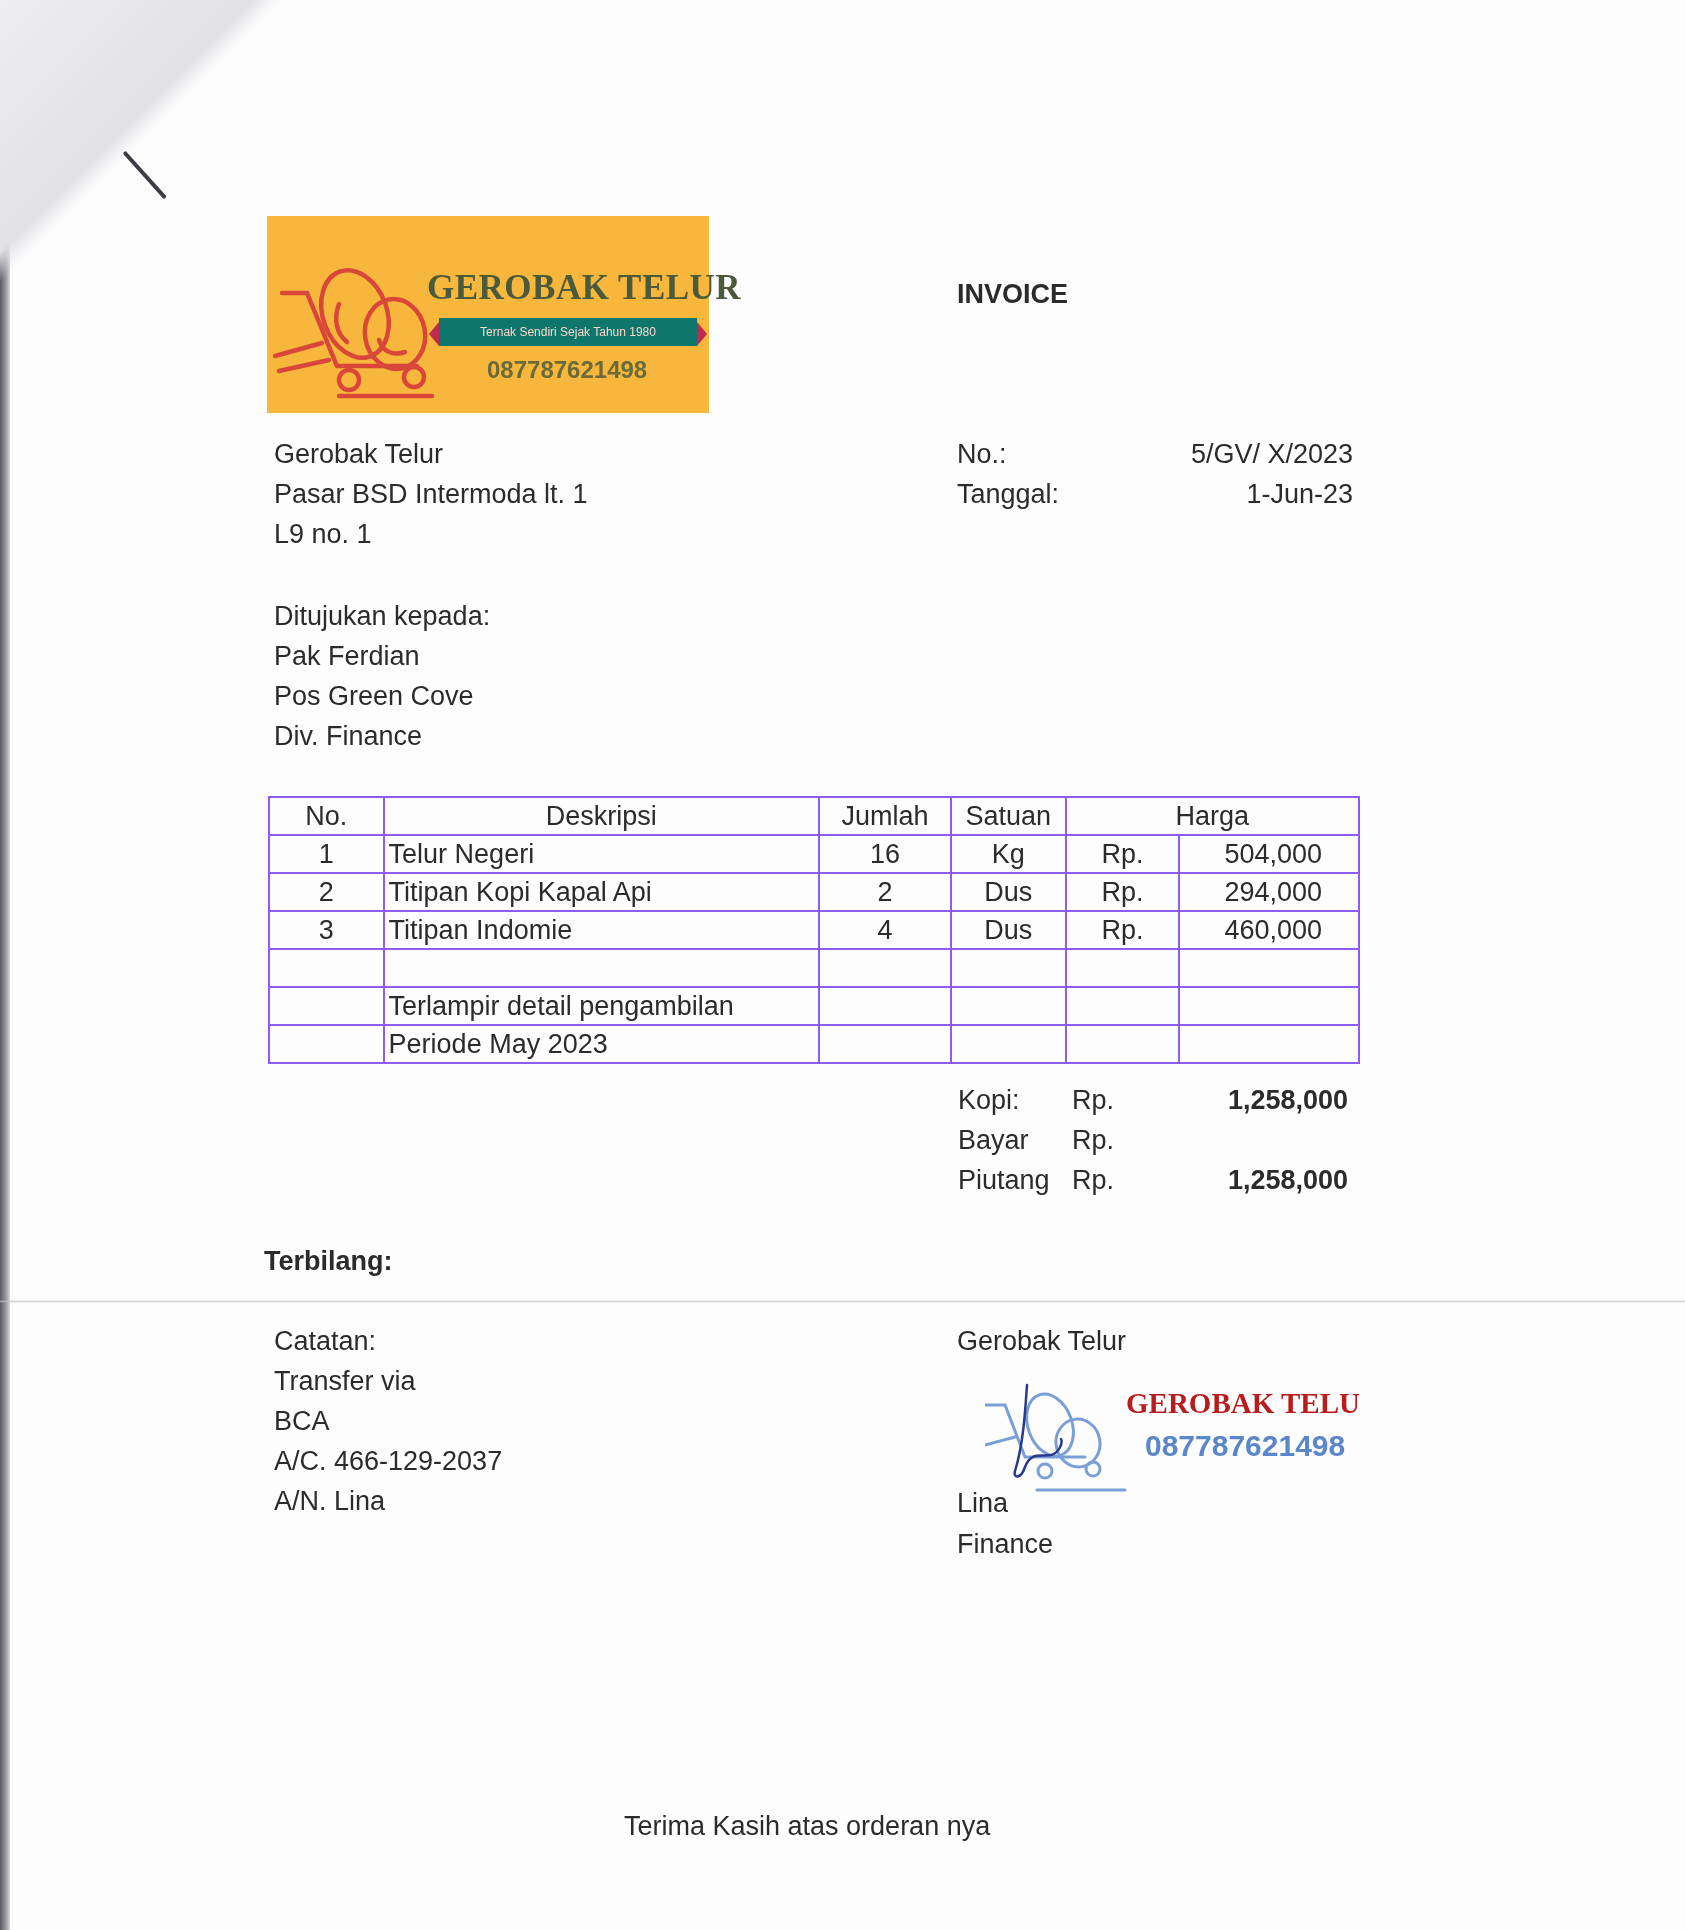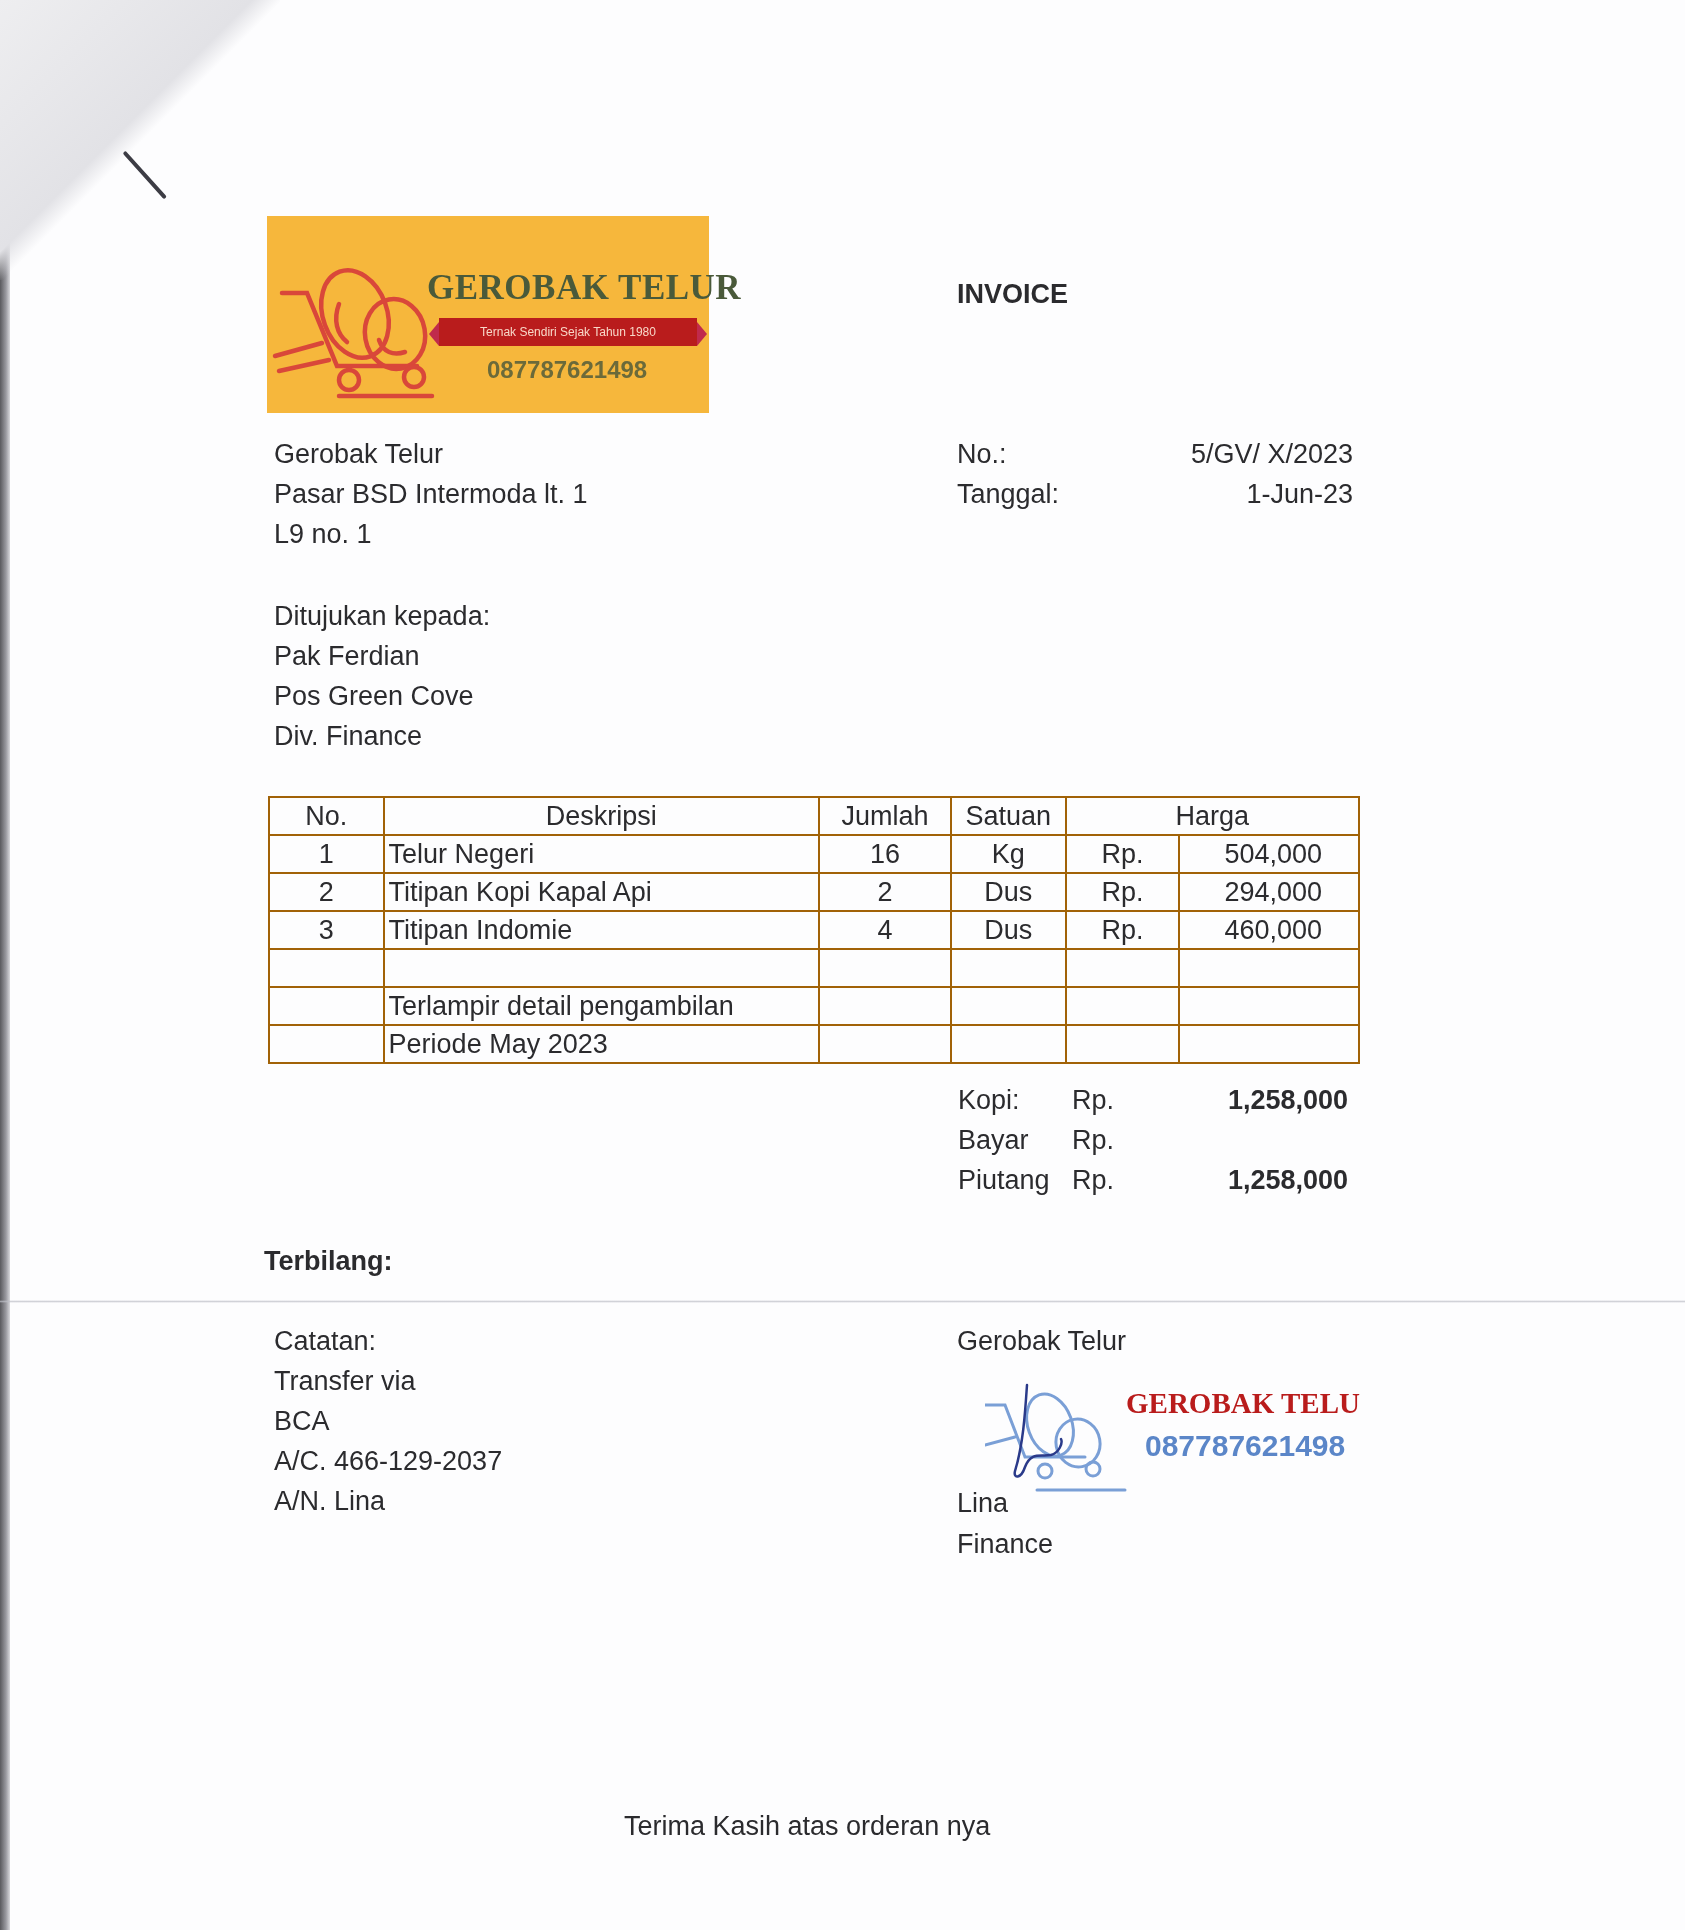--- a/index.html
+++ b/index.html
@@ -34,41 +34,41 @@
     position: absolute; left: 267px; top: 216px; width: 442px; height: 197px;
     background: #f6b73c;
   }
   .logo svg { position: absolute; left: 0; top: 0; }
   .logo-name {
     position: absolute; left: 160px; top: 52px; font-family: "Liberation Serif", "DejaVu Serif", serif;
     font-weight: bold; font-size: 35px; color: #4a5a3a; letter-spacing: 0.5px; white-space: nowrap;
   }
   .logo-ribbon {
     position: absolute; left: 172px; top: 102px; width: 258px; height: 28px;
-    background: #b91c1c; color: #f8d8c8; font-size: 12px; line-height: 28px; text-align: center;
+    background: #0f766e; color: #f8d8c8; font-size: 12px; line-height: 28px; text-align: center;
     white-space: nowrap;
   }
   .logo-ribbon:before, .logo-ribbon:after {
     content: ""; position: absolute; top: 4px; width: 0; height: 0;
     border-top: 12px solid transparent; border-bottom: 12px solid transparent;
   }
   .logo-ribbon:before { left: -10px; border-right: 10px solid #c02a4c; }
   .logo-ribbon:after { right: -10px; border-left: 10px solid #c02a4c; }
   .logo-phone {
     position: absolute; left: 220px; top: 140px; font-size: 24px; font-weight: bold;
     color: #6b6a3a; white-space: nowrap;
   }
 
   
   table.items {
     position: absolute; left: 268px; top: 796px; width: 1092px;
     border-collapse: collapse; font-size: 27px;
   }
   table.items td, table.items th {
-    border: 2px solid #a16207; height: 36px; padding: 0 4px; font-weight: normal; white-space: nowrap;
+    border: 2px solid #8b5cf6; height: 36px; padding: 0 4px; font-weight: normal; white-space: nowrap;
   }
   .c { text-align: center; }
   .r { text-align: right; padding-right: 36px !important; }
 
   
   .tot-row { position: absolute; left: 958px; width: 390px; height: 40px; font-size: 27px; line-height: 40px; }
   .tot-row .lbl { position: absolute; left: 0; }
   .tot-row .cur { position: absolute; left: 114px; }
   .tot-row .amt { position: absolute; right: 0; font-weight: bold; }
 

